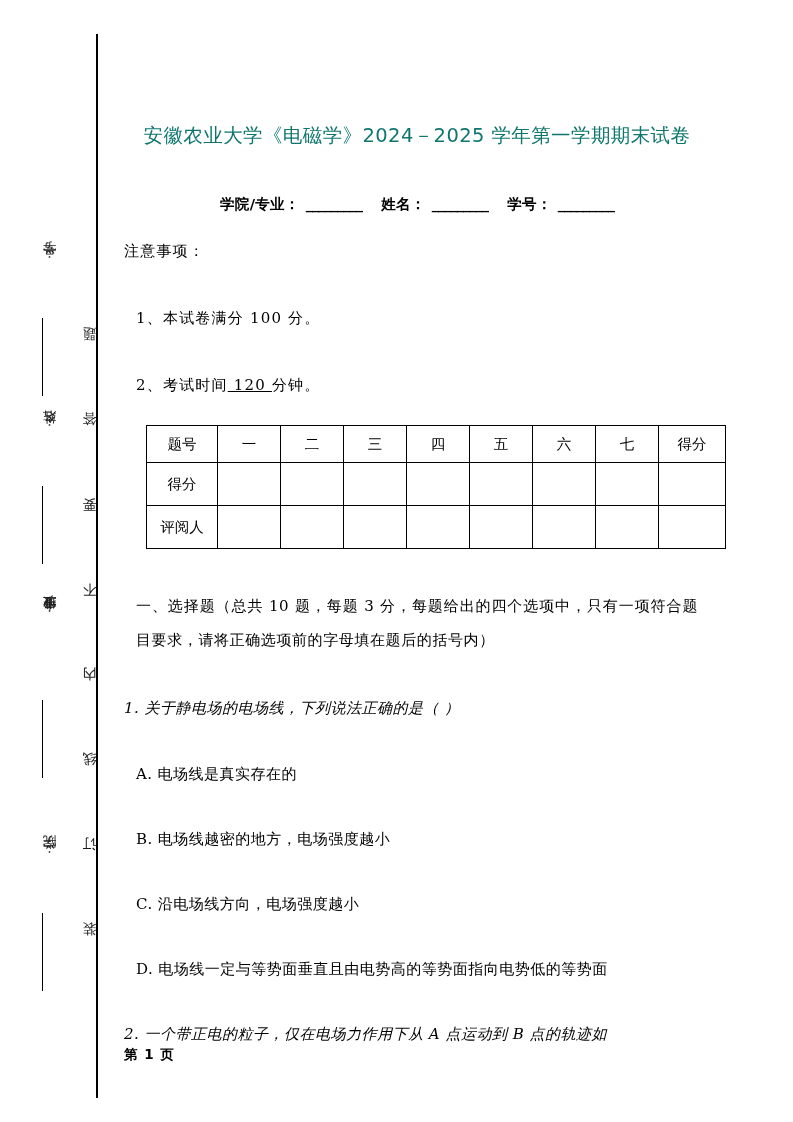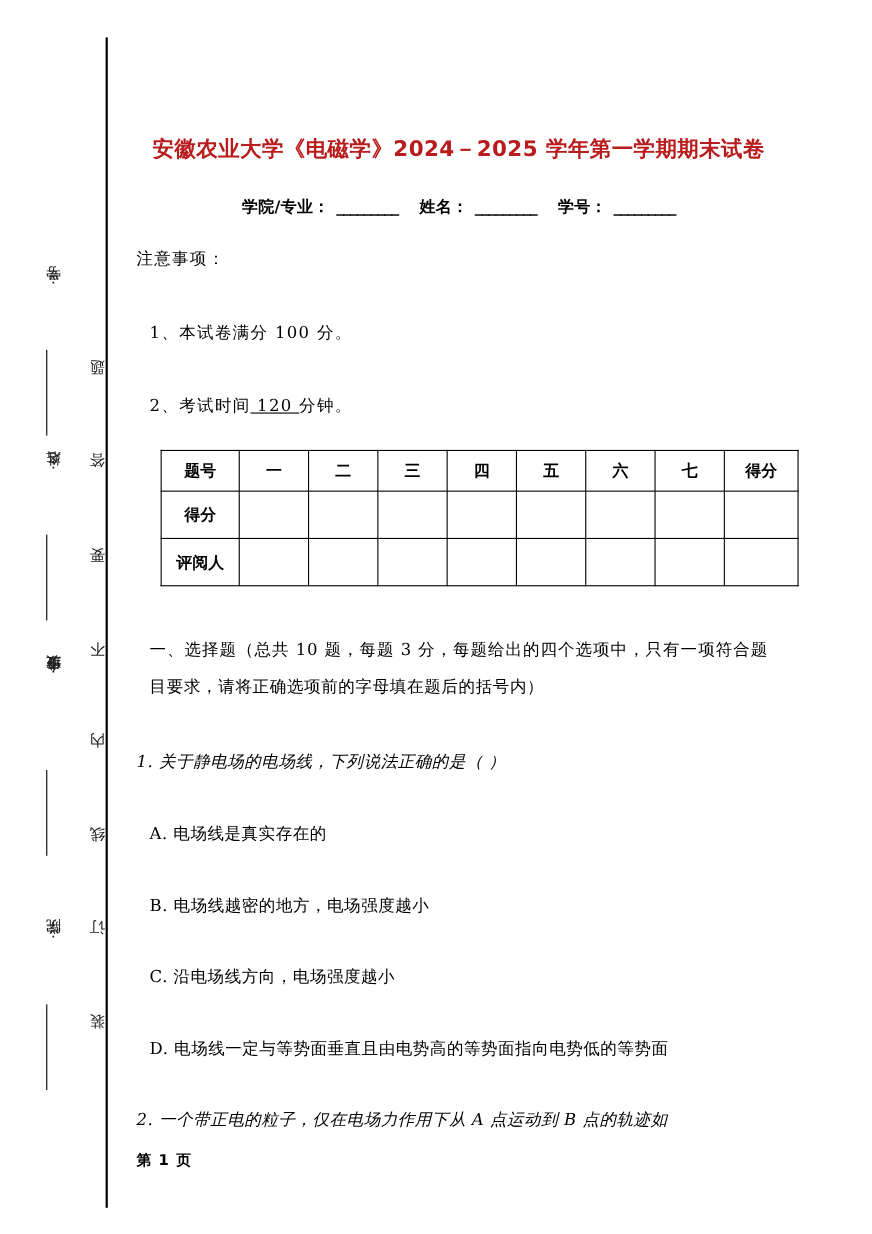--- a/index.html
+++ b/index.html
@@ -87,30 +87,30 @@
     position: absolute;
     left: 124px;
     top: 0;
     width: 586px;
   }
 
   #exam-title {
     margin: 0;
     padding-top: 117px;
     font-family: "DejaVu Sans", "Liberation Sans", sans-serif;
-    font-weight: bold;
+    font-weight: normal;
     font-size: 19.5px;
     line-height: 38px;
     text-align: center;
     letter-spacing: 0.4px;
-    color: #b91c1c;
+    color: #0f766e;
   }
 
   #header-fields {
-    margin-top: 24px;
+    margin-top: 40px;
     text-align: center;
     font-family: "DejaVu Sans", "Liberation Sans", sans-serif;
     font-weight: bold;
     font-size: 14.5px;
     letter-spacing: 0.3px;
     white-space: nowrap;
   }
   #header-fields .fld { margin-right: 6px; }
   #header-fields .blank { letter-spacing: -1px; }
 
@@ -136,21 +136,21 @@
   table#score-table {
     border-collapse: collapse;
     table-layout: fixed;
     width: 564px;
   }
   table#score-table td {
     border: 1.4px solid #000000;
     text-align: center;
     vertical-align: middle;
     font-family: "DejaVu Sans", "Liberation Sans", sans-serif;
-    font-weight: bold;
+    font-weight: normal;
     font-size: 14.5px;
     height: 38px;
     padding: 0;
     margin-left: 19px;
   }
   table#score-table tr.r-head td { height: 36px; }
   table#score-table tr.r-body td { height: 42px; }
   table#score-table td.lab { width: 70px; }
   table#score-table td.num { width: 62px; }
   table#score-table td.tot { width: 66px; }

